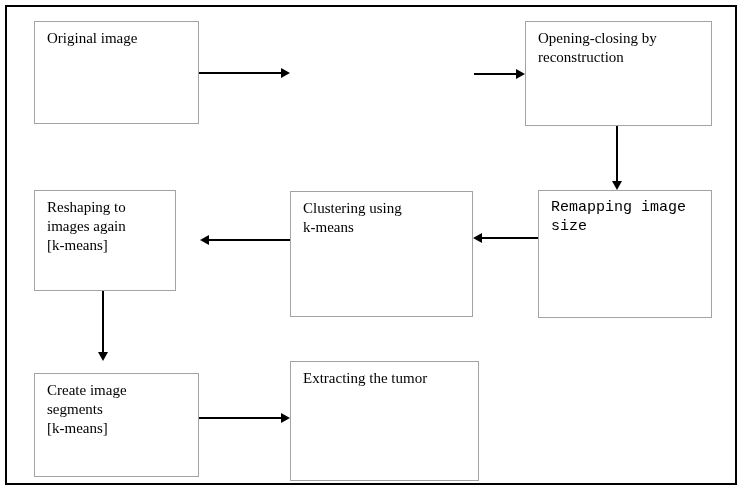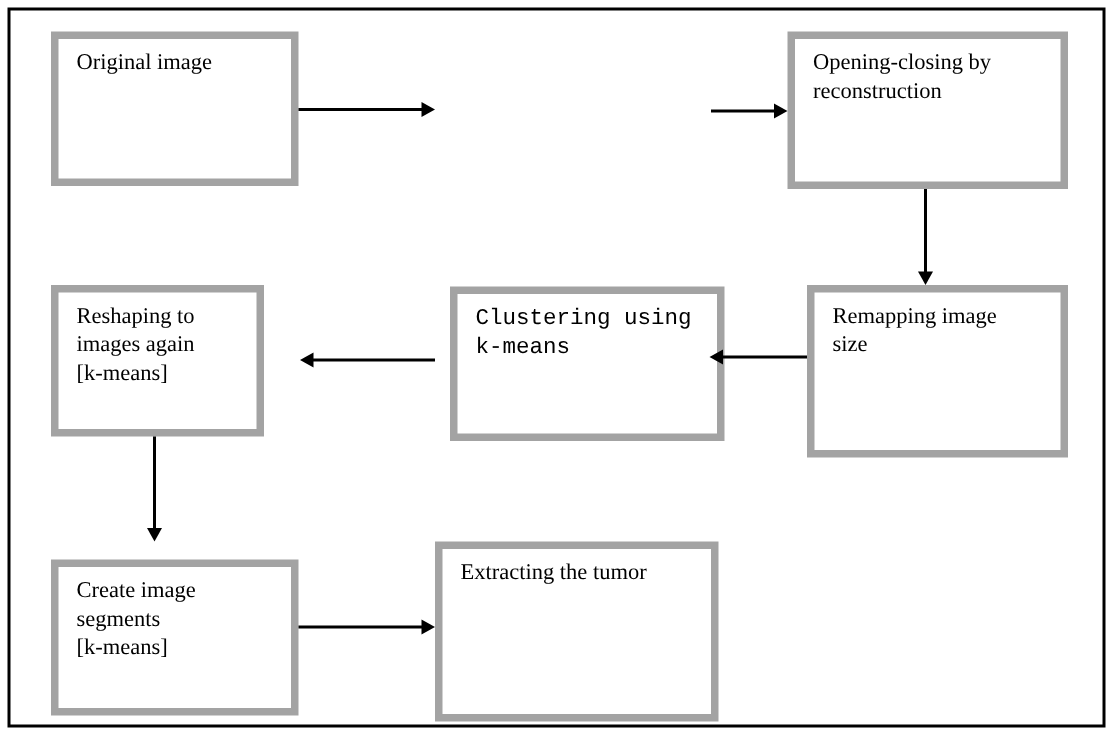--- a/index.html
+++ b/index.html
@@ -20,34 +20,34 @@
     position: absolute;
     left: 5px;
     top: 5px;
     width: 732px;
     height: 480px;
     border: 2px solid #000000;
     box-sizing: border-box;
   }
   .node {
     position: absolute;
-    border: 5px solid #a3a3a3;
+    border: 1px solid #a3a3a3;
     box-sizing: border-box;
     background: #ffffff;
     font-size: 15px;
     line-height: 19px;
     padding: 7px 8px 0 12px;
     white-space: pre-line;
   }
   
   .n-original   { left: 34px;  top: 21px;  width: 165px; height: 103px; }
   .n-specify    { left: 290px; top: 21px;  width: 184px; height: 104px; }
   .n-opening    { left: 525px; top: 21px;  width: 187px; height: 105px; }
-  .n-remapping  { left: 538px; top: 190px; width: 174px; height: 115px;  }
-  .n-clustering { left: 300px; top: 191px; width: 183px; height: 103px; font-family: Liberation Mono, monospace; }
+  .n-remapping  { left: 538px; top: 190px; width: 174px; height: 128px; font-family: Liberation Mono, monospace;  }
+  .n-clustering { left: 290px; top: 191px; width: 183px; height: 126px; }
   .n-reshaping  { left: 34px;  top: 190px; width: 142px; height: 101px; }
   .n-create     { left: 34px;  top: 361px; width: 165px; height: 104px; margin-top: 12px; }
   .n-extracting { left: 290px; top: 361px; width: 189px; height: 120px; }
 
   
   .aline-h { position: absolute; height: 2px; background: #000000; }
   .aline-v { position: absolute; width: 2px;  background: #000000; }
   .ahead   { position: absolute; width: 0; height: 0; }
   .ahead.right { border-top: 5px solid transparent; border-bottom: 5px solid transparent; border-left: 9px solid #000000; }
   .ahead.left  { border-top: 5px solid transparent; border-bottom: 5px solid transparent; border-right: 9px solid #000000; }

